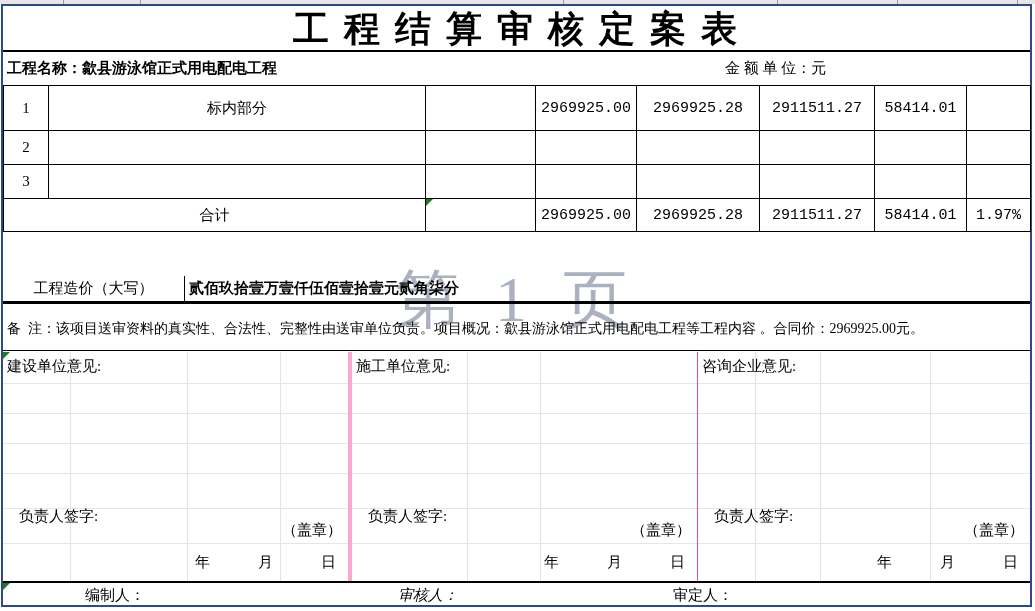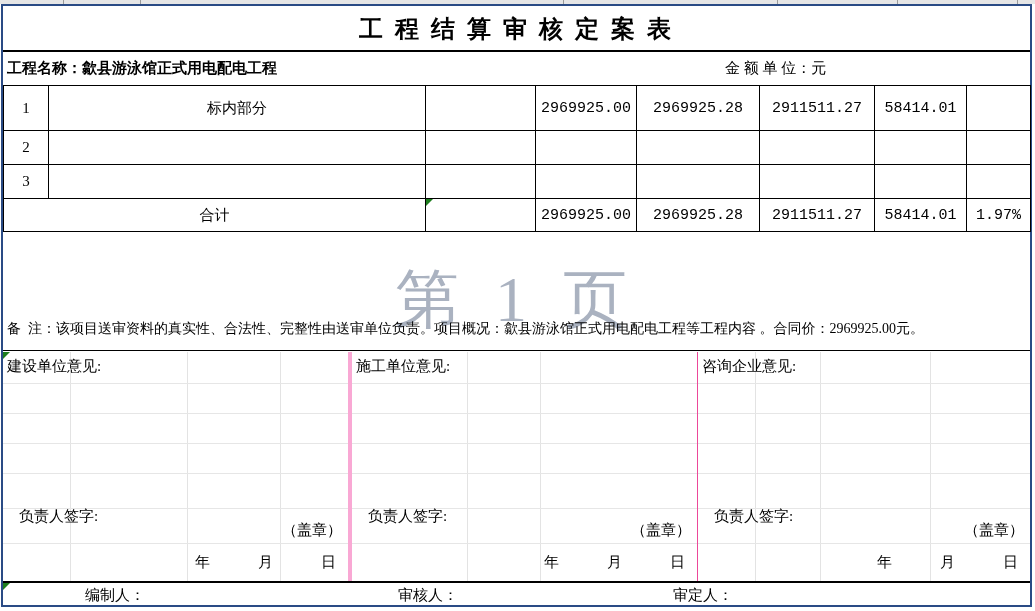--- a/index.html
+++ b/index.html
@@ -22,21 +22,21 @@
     position:absolute;left:392px;top:250px;z-index:0;
     font-family:"Liberation Serif","DejaVu Serif",serif;
     font-size:64px;color:#aab2c0;letter-spacing:10px;white-space:nowrap;
     user-select:none;
   }
   .layer{position:absolute;inset:0;z-index:1;}
 
   .title-row{
     position:absolute;left:0;top:0;width:100%;height:46px;line-height:46px;
     border-bottom:2px solid #000;text-align:center;
-    font-size:24px;font-weight:bold;letter-spacing:3px;box-sizing:border-box;
+    font-size:36px;font-weight:bold;letter-spacing:3px;box-sizing:border-box;
   }
   .name-row{
     position:absolute;left:0;top:48px;width:100%;height:32px;
     border-bottom:1px solid #000;box-sizing:border-box;
   }
   .name-row .proj{position:absolute;left:4px;top:5px;font-size:15px;font-weight:bold;}
   .name-row .unit{position:absolute;left:722px;top:5px;font-size:15px;}
 
   table.main{
     position:absolute;left:0;top:79px;width:1027px;
@@ -89,21 +89,21 @@
   .op-title{position:absolute;left:4px;top:5px;font-size:15px;}
   .op-sign{position:absolute;left:16px;top:128px;font-size:15px;margin-top:27px;}
   .op-seal{position:absolute;right:6px;top:169px;font-size:15px;}
   .op-date{position:absolute;right:12px;top:201px;font-size:15px;}
   .op-date span{margin-left:48px;}
   .op-date span:first-child{margin-left:0;}
 
   .footer-row{position:absolute;left:0;top:577px;width:100%;height:22px;}
   .footer-row .f{position:absolute;top:3px;font-size:15px;}
   .footer-row .f1{left:82px;font-family:Liberation Serif, serif;}
-  .footer-row .f2{left:395px;}
+  .footer-row .f2{left:395px;font-style:italic;}
   .footer-row .f3{left:670px;}
 </style>
 </head>
 <body>
 
 <div class="screen">
 
   <div class="top-strip">
     <div class="tick" style="left:63px"></div>
     <div class="tick" style="left:140px"></div>
@@ -176,20 +176,24 @@
             </td>
             <td class="num">2969925.00</td>
             <td class="num">2969925.28</td>
             <td class="num">2911511.27</td>
             <td class="num">58414.01</td>
             <td class="num">1.97%</td>
           </tr>
         </tbody>
           </table>
 
+        <div class="daxie-row">
+          <div class="lbl">工程造价（大写）</div>
+          <div class="val">贰佰玖拾壹万壹仟伍佰壹拾壹元贰角柒分</div>
+        </div>
 
         <div class="note-row">备  注：该项目送审资料的真实性、合法性、完整性由送审单位负责。项目概况：歙县游泳馆正式用电配电工程等工程内容 。合同价：2969925.00元。</div>
 
         <div class="opinions">
           <div class="op-grid-v" style="left:67px"></div>
           <div class="op-grid-v" style="left:184px"></div>
           <div class="op-grid-v" style="left:277px"></div>
           <div class="op-grid-v" style="left:464px"></div>
           <div class="op-grid-v" style="left:537px"></div>
           <div class="op-grid-v" style="left:752px"></div>

